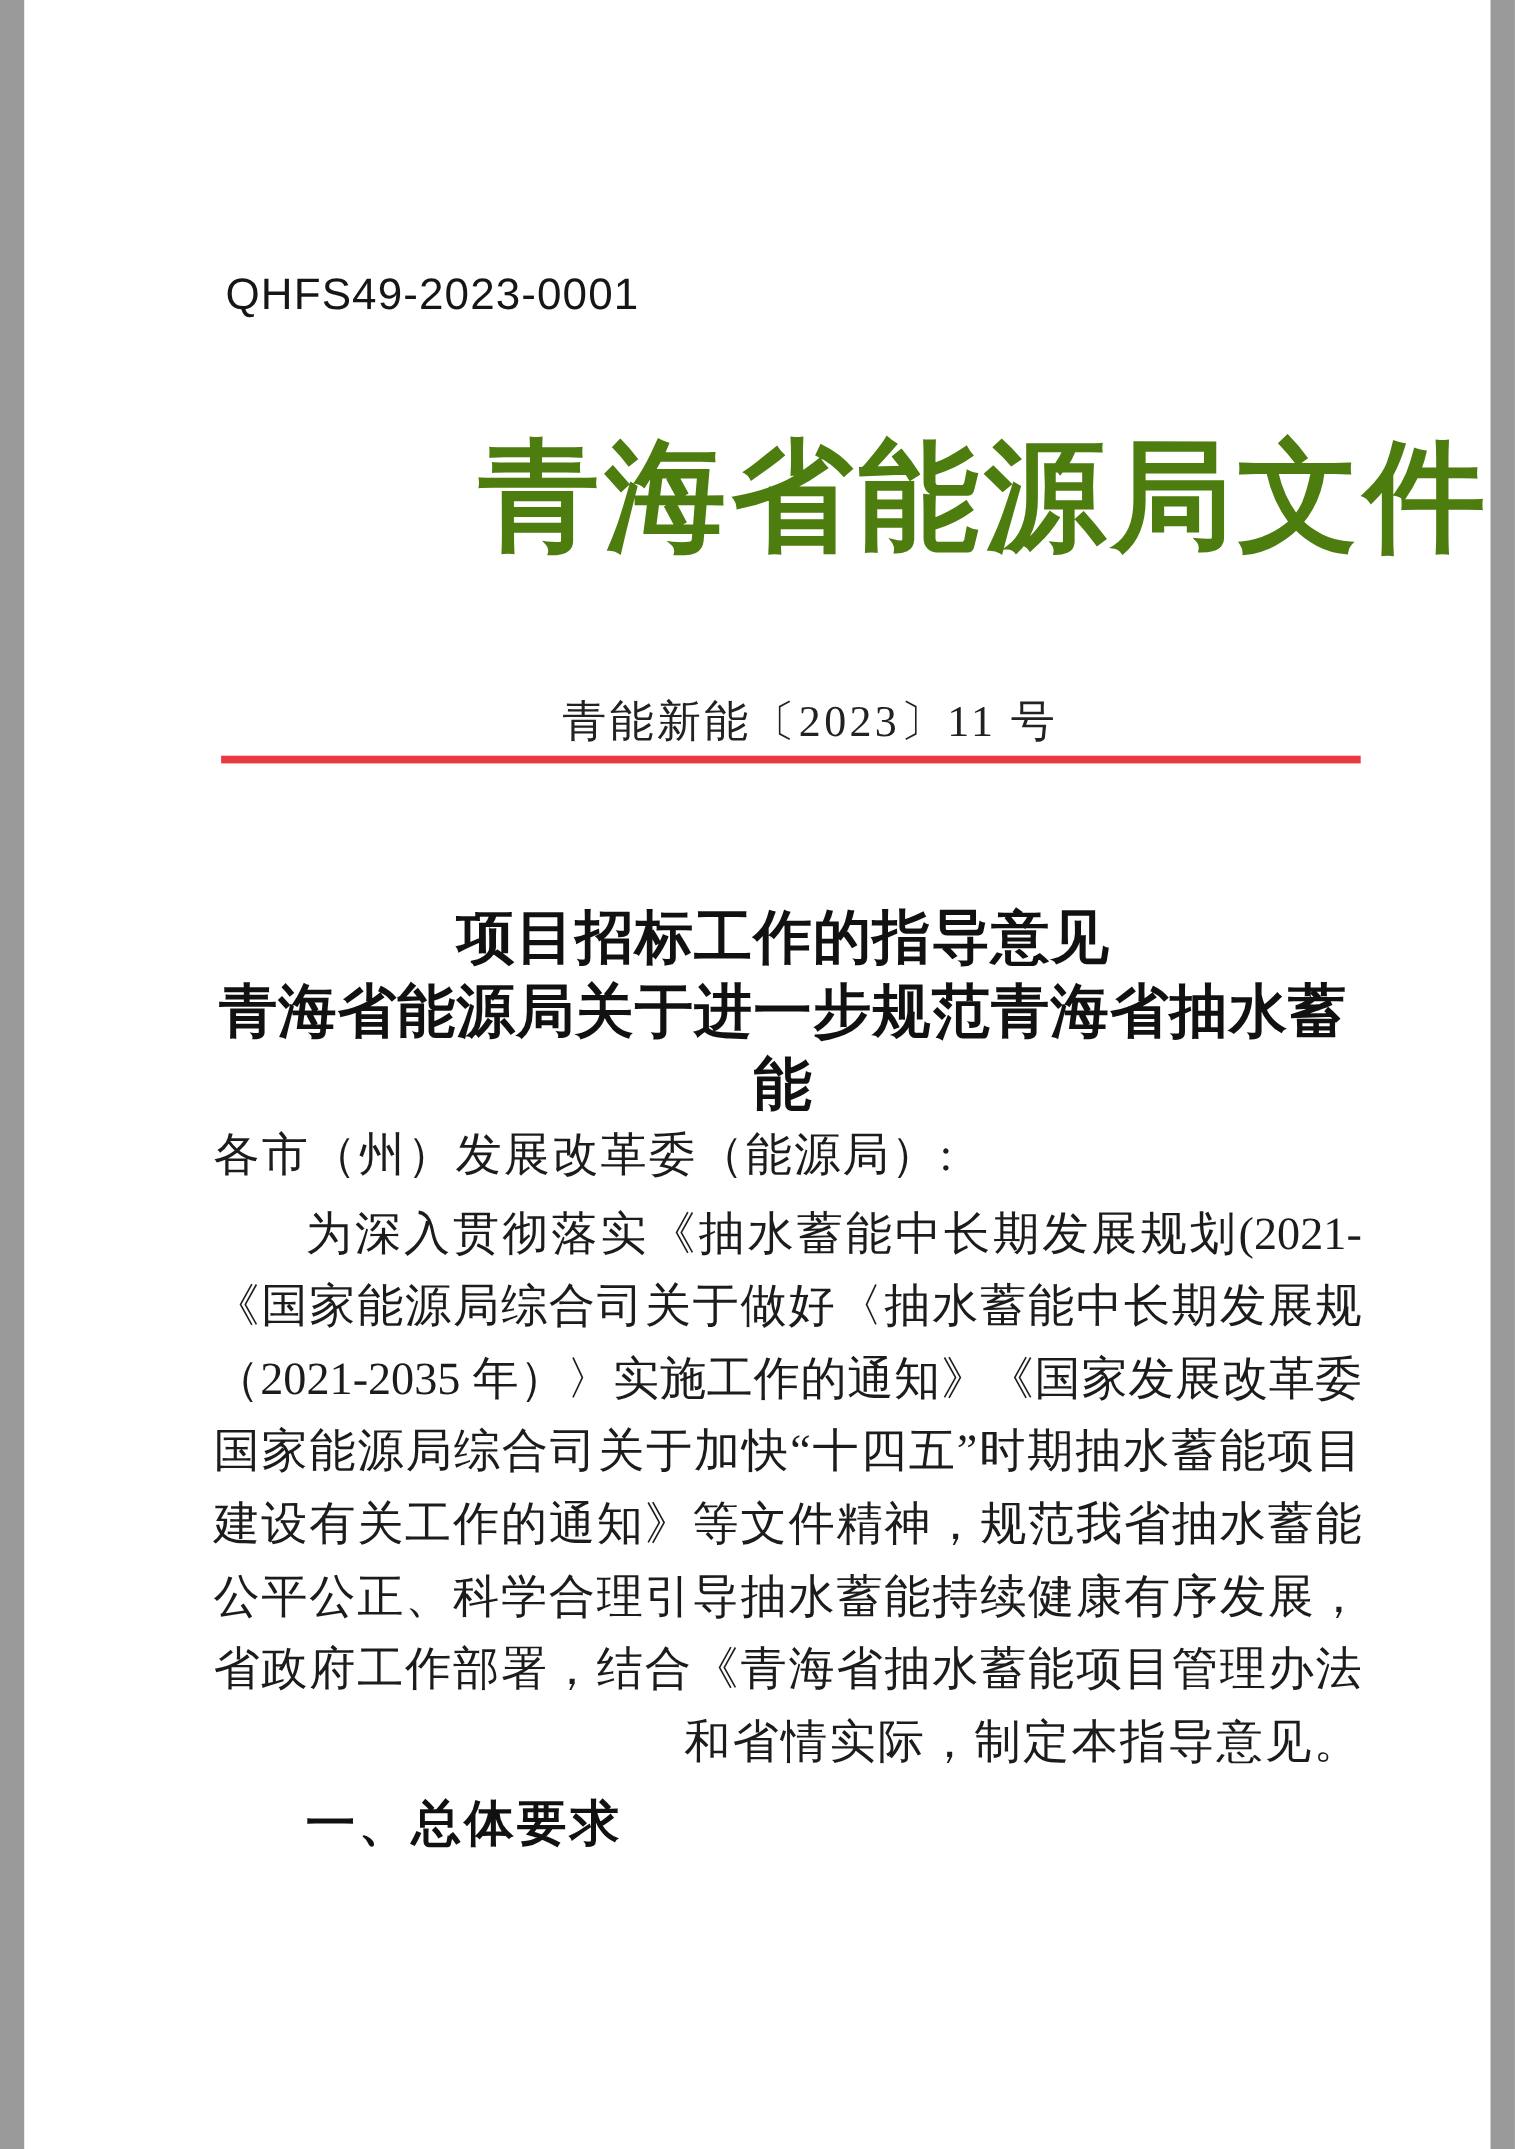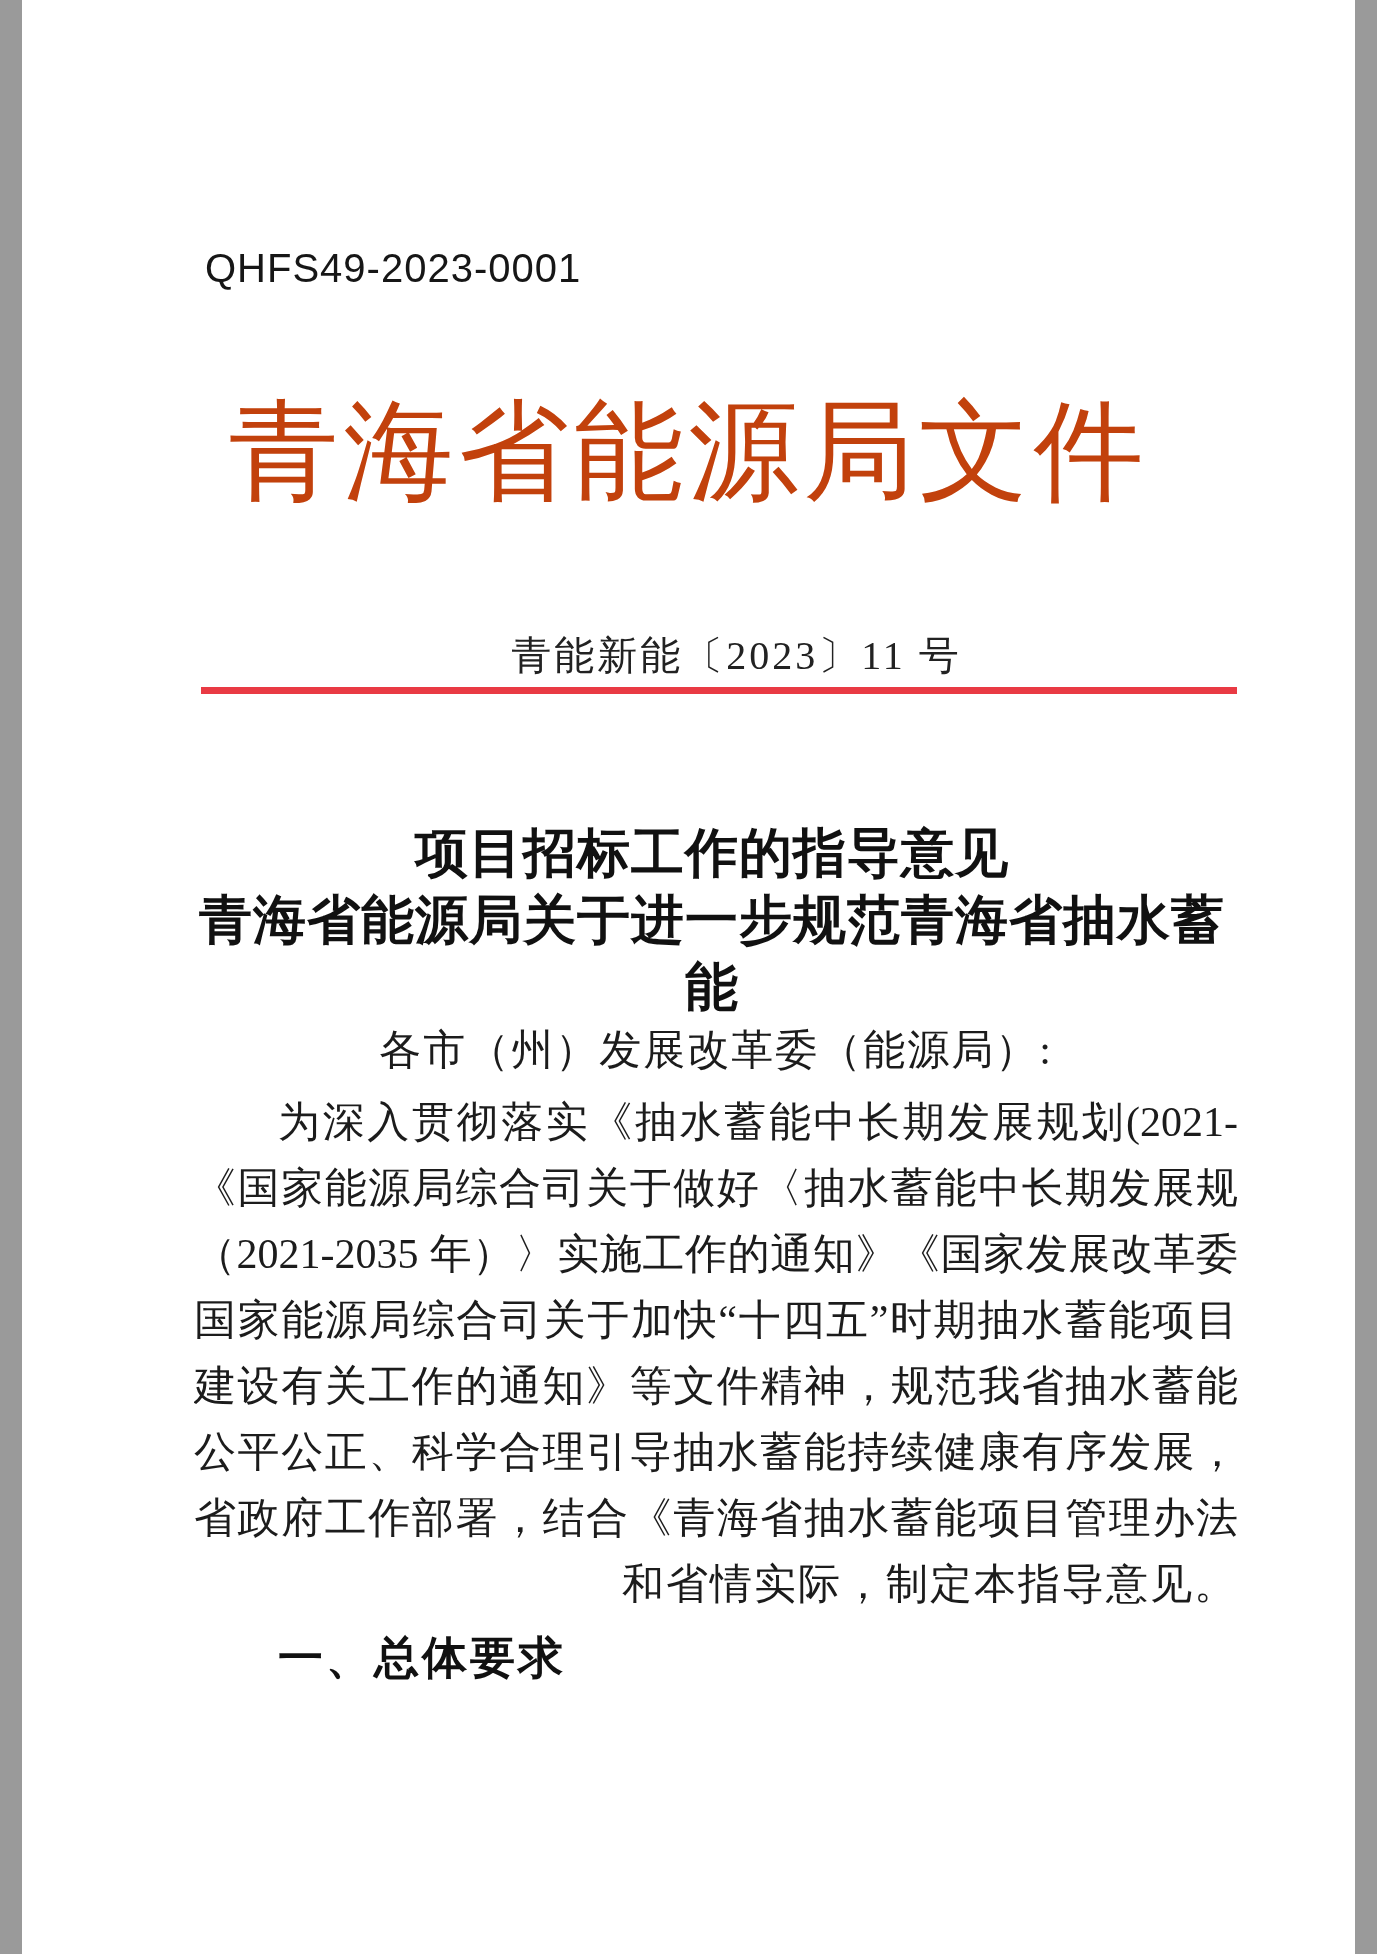--- a/index.html
+++ b/index.html
@@ -28,26 +28,26 @@
     letter-spacing: 1px;
     color: #161616;
     white-space: nowrap;
   }
   
   .org-banner {
     position: absolute;
     top: 386px;
     left: 0;
     width: 100%;
-    text-align: center;
+    text-align: right;
     font-size: 110px;
     line-height: 132px;
-    font-weight: normal;
+    font-weight: bold;
     letter-spacing: 5px;
-    color: #c2410c;
+    color: #4d7c0f;
     white-space: nowrap;
   }
   
   .issue-number {
     position: absolute;
     top: 628px;
     left: 0;
     width: 100%;
     text-align: center;
     font-size: 40px;
@@ -81,21 +81,20 @@
   
   .salutation {
     position: absolute;
     top: 1022px;
     left: 172px;
     width: 1044px;
     font-size: 42px;
     letter-spacing: 2px;
     color: #1c1c1c;
     white-space: nowrap;
-    text-align: center;
   }
   .body-para {
     position: absolute;
     top: 1089px;
     left: 172px;
     width: 1044px;
     font-size: 42px;
     color: #1c1c1c;
   }
   .para-line {

